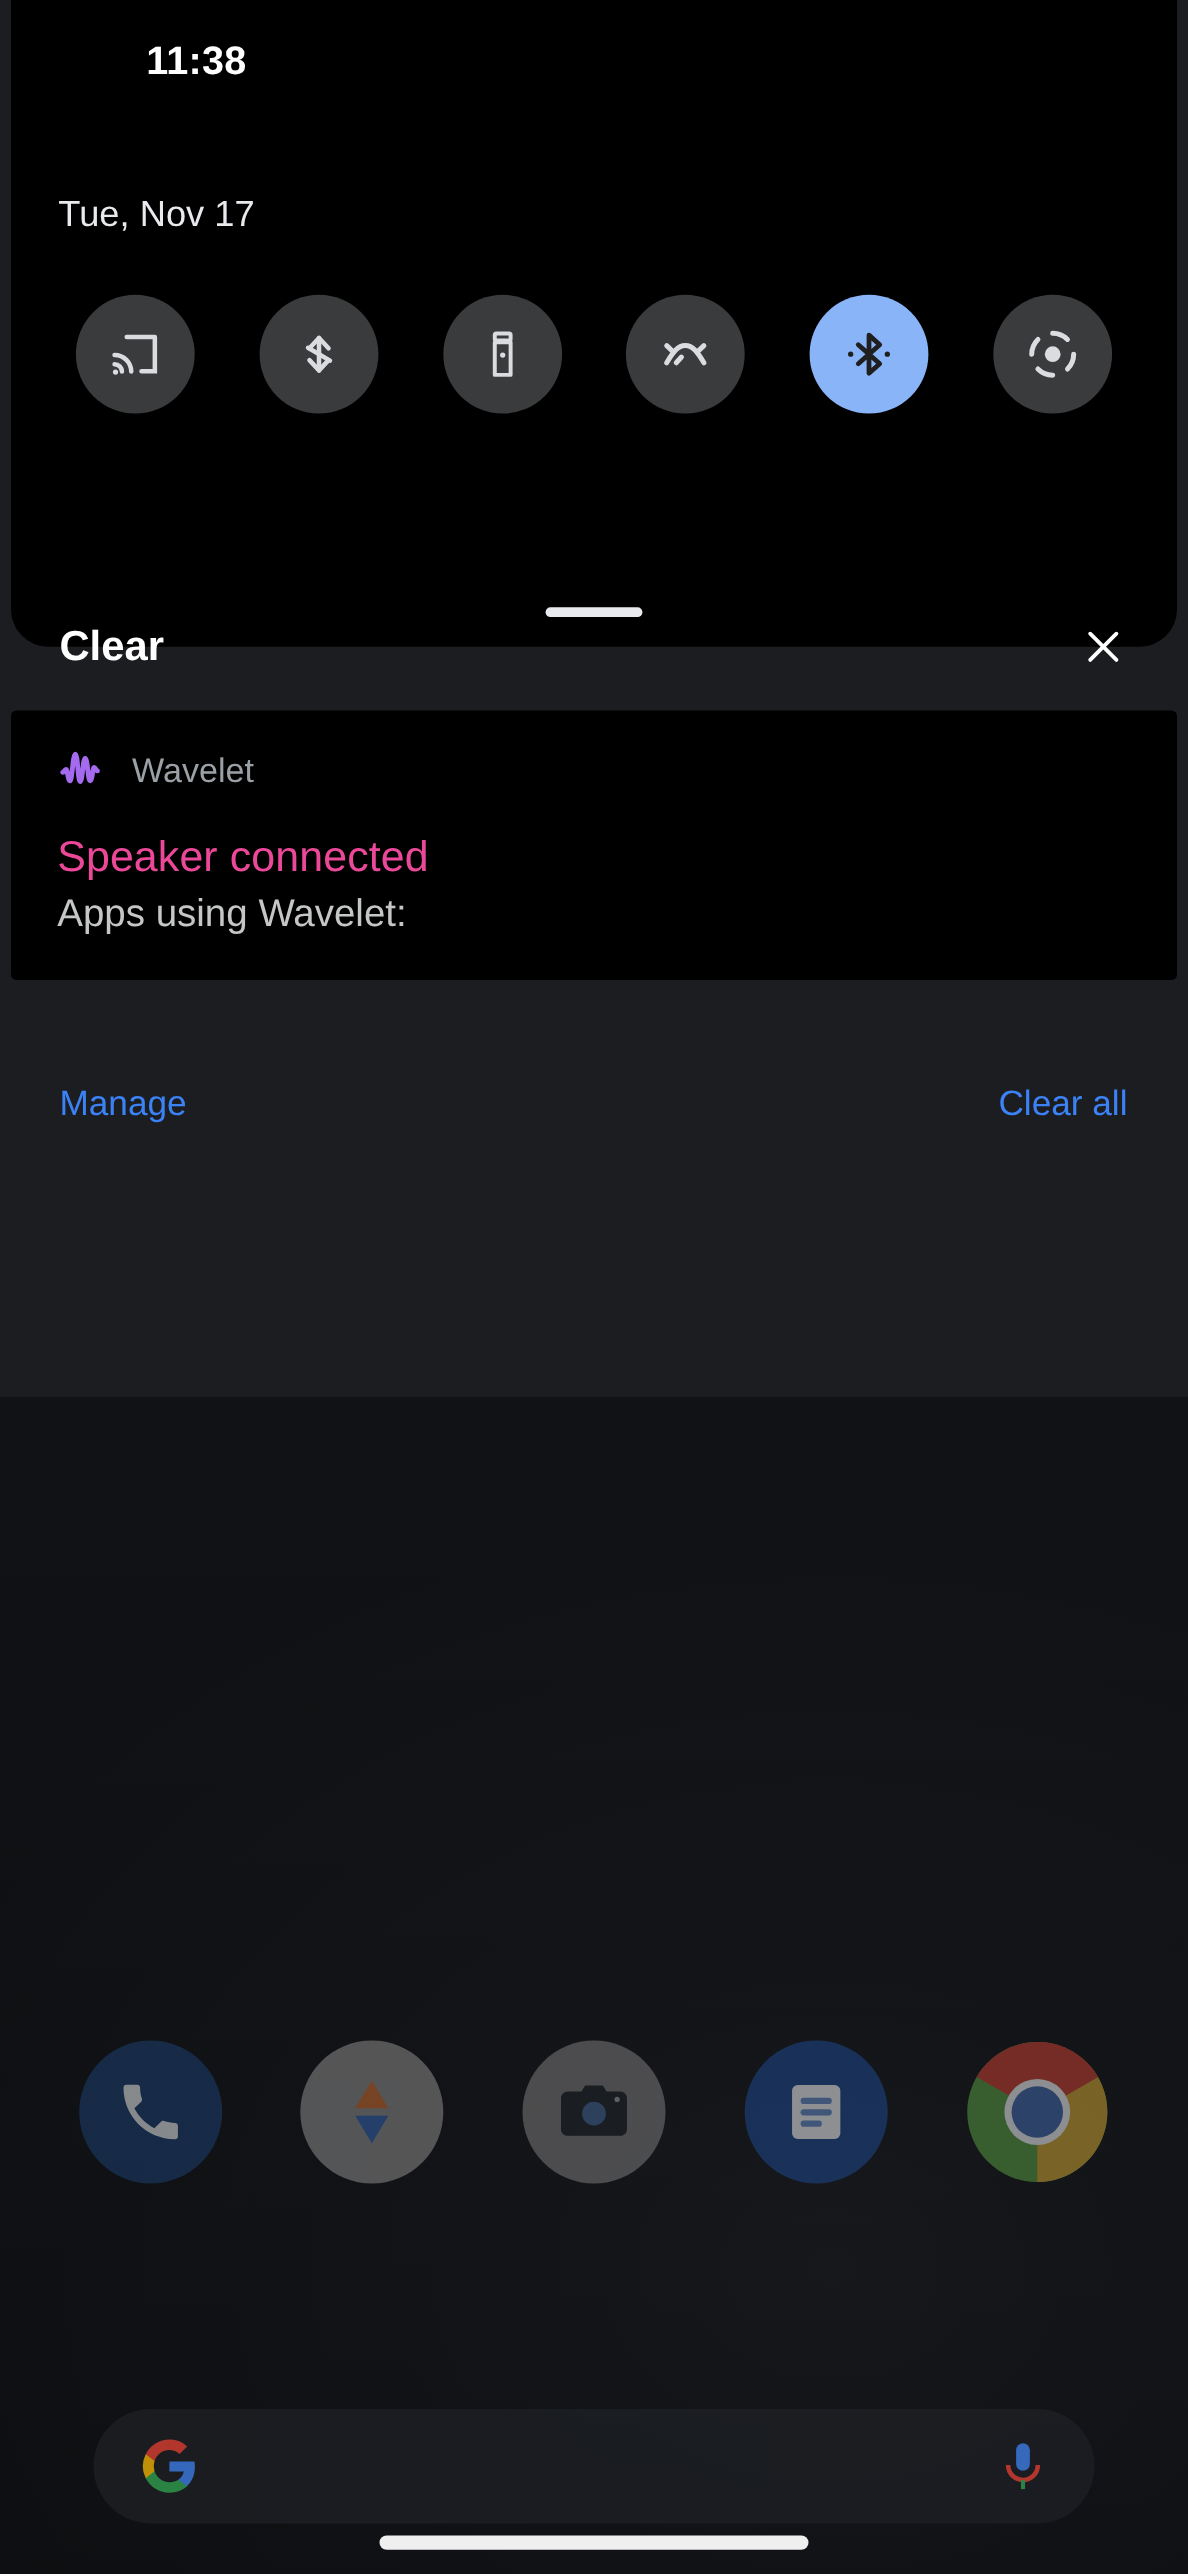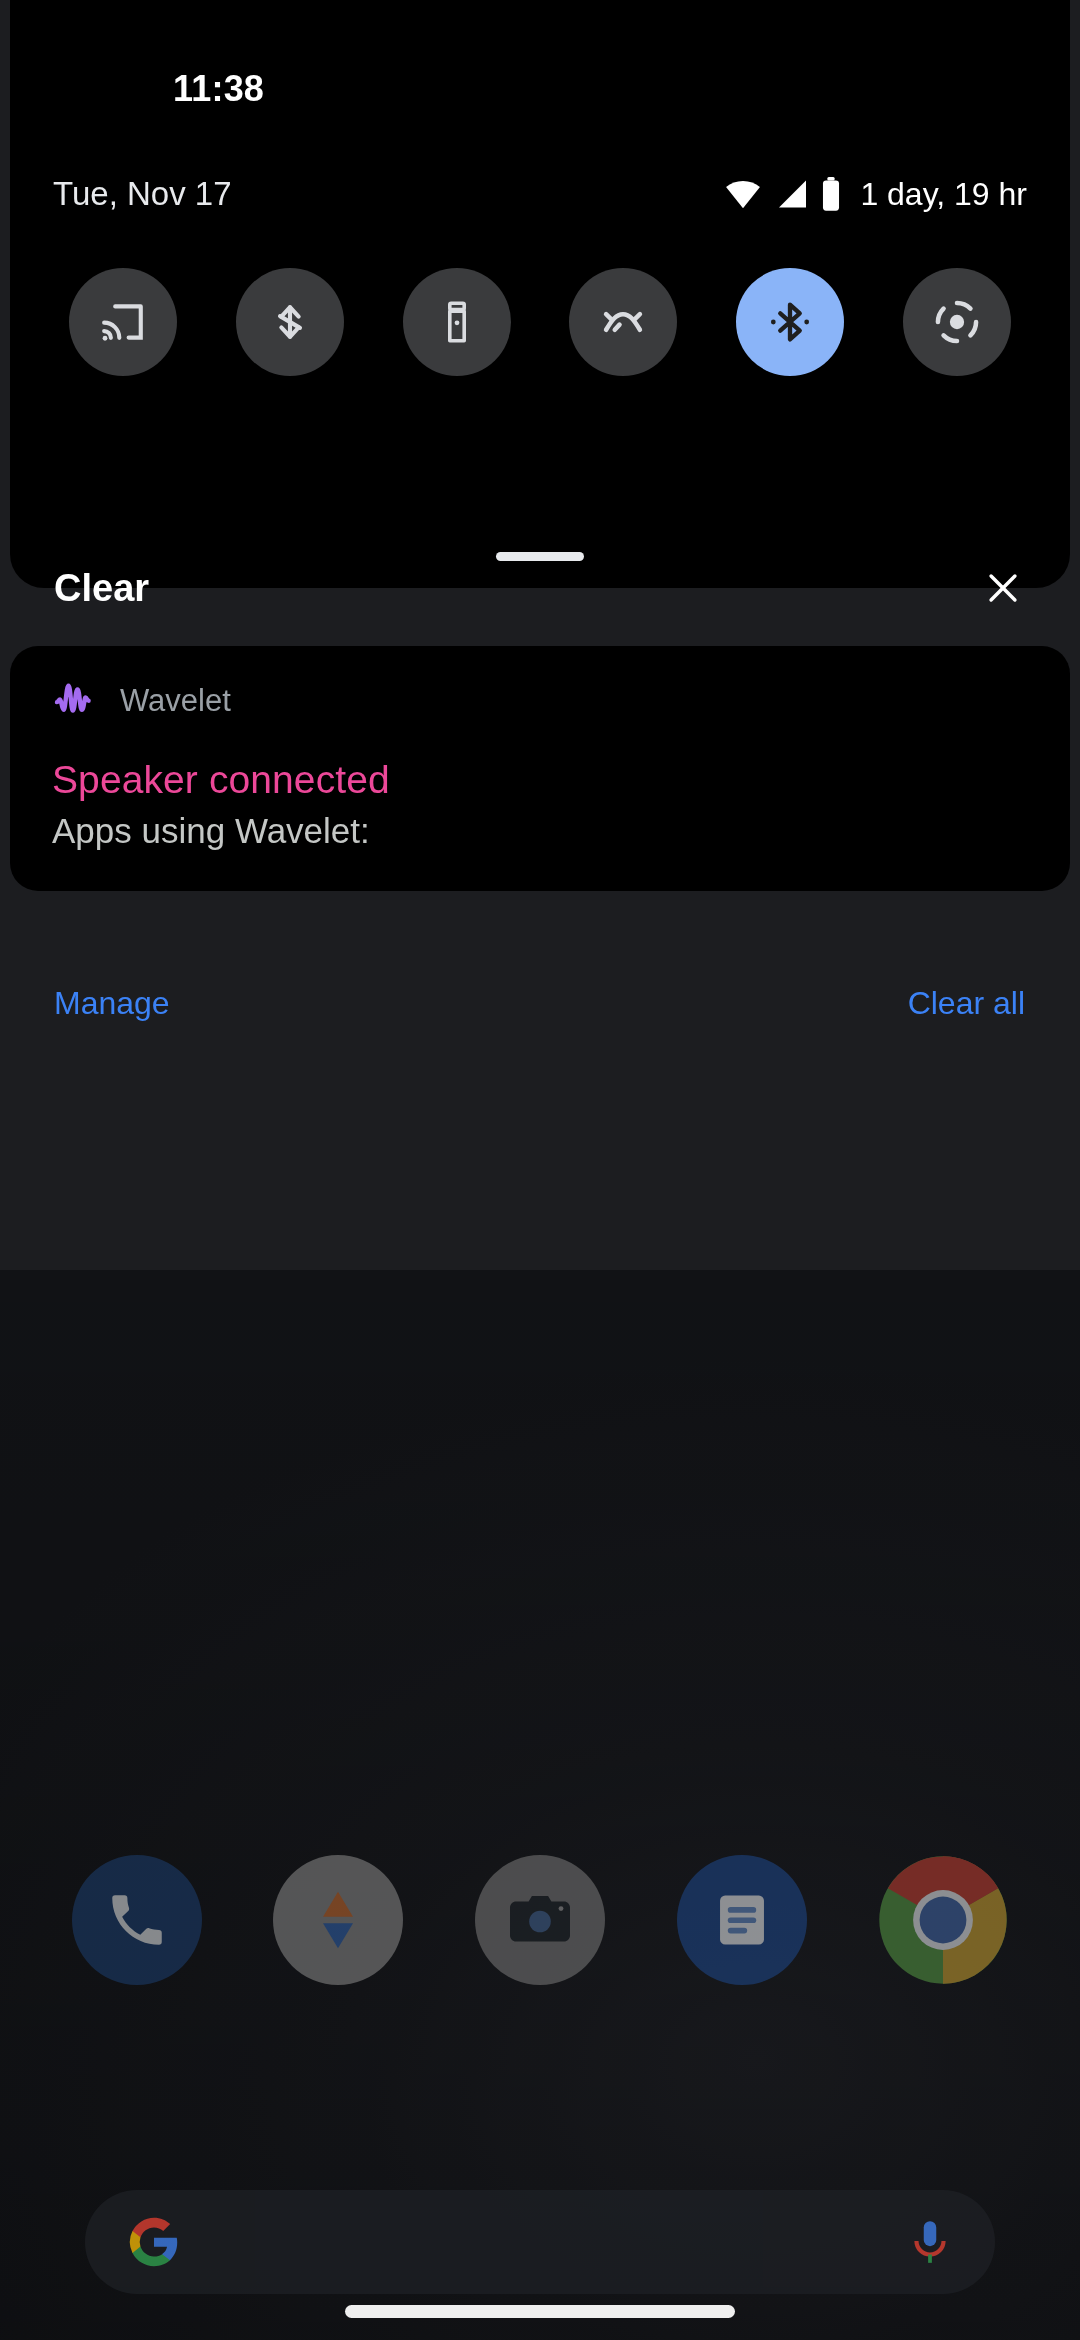--- a/index.html
+++ b/index.html
@@ -60,23 +60,22 @@
     height:1270px;
   }
   #shade-fade {
     position:absolute; left:0; right:0; top:1040px; height:230px;
     background:linear-gradient(180deg,#1c1d20 0%, rgba(28,29,32,.55) 55%, rgba(28,29,32,0) 100%);
   }
 
   
   #statusbar {
     position:absolute; top:0; left:0; right:0; height:110px;
-    display:flex; align-items:flex-end; padding-left:133px;
+    display:flex; align-items:center; padding-left:133px;
     color:#fff;
-    margin-left:40px;
   }
   #clock { font-size:36px; font-weight:600; letter-spacing:.2px; }
 
   
   #qs-panel {
     position:absolute; top:0; left:10px; right:10px; height:588px;
     background:#000; border-radius:0 0 34px 34px;
   }
 
   #qs-header {
@@ -107,21 +106,21 @@
   #silent-row {
     position:absolute; top:548px; left:0; right:0; height:80px;
     display:flex; align-items:center; justify-content:space-between;
     padding:0 55px 0 54px;
   }
   #silent-label { color:#fff; font-size:38px; font-weight:700; }
 
   
   #notif-card {
     position:absolute; top:646px; left:10px; right:10px;
-    background:#000; border-radius:28px;
+    background:#000; border-radius:5px;
     padding:32px 42px 40px 42px;
   }
   #notif-approw { display:flex; align-items:center; gap:22px; }
   #notif-appname { color:#9aa0a6; font-size:31px; }
   #notif-title {
     color:#ec4899; font-size:39px; font-weight:400;
     margin-top:34px; letter-spacing:.1px;
   }
   #notif-text { color:#c4c7c5; font-size:35px; margin-top:9px; }
 
@@ -218,39 +217,20 @@
   <div id="nav-pill"></div>
 
   <div id="shade">
     <div id="shade-fade"></div>
 
     <div id="qs-panel">
 
       <div id="qs-header">
         <span id="qs-date">Tue, Nov 17</span>
 
-        <span id="qs-status-icons">
-          <span>
-            <svg width="38" height="30" viewBox="0 0 24 20" fill="#fff">
-              <path d="M12 19.5 0.7 5.4C3.8 2.9 7.7 1.4 12 1.4s8.2 1.5 11.3 4z"></path>
-            </svg>
-          </span>
-          <span>
-            <svg width="34" height="30" viewBox="0 0 22 20" fill="#fff">
-              <path d="M21 1v18H3z"></path>
-            </svg>
-          </span>
-          <span>
-            <svg width="22" height="34" viewBox="0 0 14 22" fill="#fff">
-              <rect x="4.6" y="0" width="4.8" height="2.3" rx="1"></rect>
-              <rect x="1.8" y="2.2" width="10.4" height="19.6" rx="2"></rect>
-            </svg>
-          </span>
-          <span id="qs-battery-text">1 day, 19 hr</span>
-        </span>
       </div>
 
       <div id="qs-tiles">
 
         <div class="qs-tile">
           <span>
             <svg width="52" height="52" viewBox="0 0 24 24" fill="none" stroke="#dadce0" stroke-width="1.9" stroke-linecap="round">
               <path d="M20.2 4.8H8.4M20.2 4.8v14.4h-5.6"></path>
               <path d="M3.3 12.3a7 7 0 0 1 7 7M3.3 16.2a3.1 3.1 0 0 1 3.1 3.1"></path>
               <circle cx="3.7" cy="19.5" r="1.1" fill="#dadce0" stroke="none"></circle>

